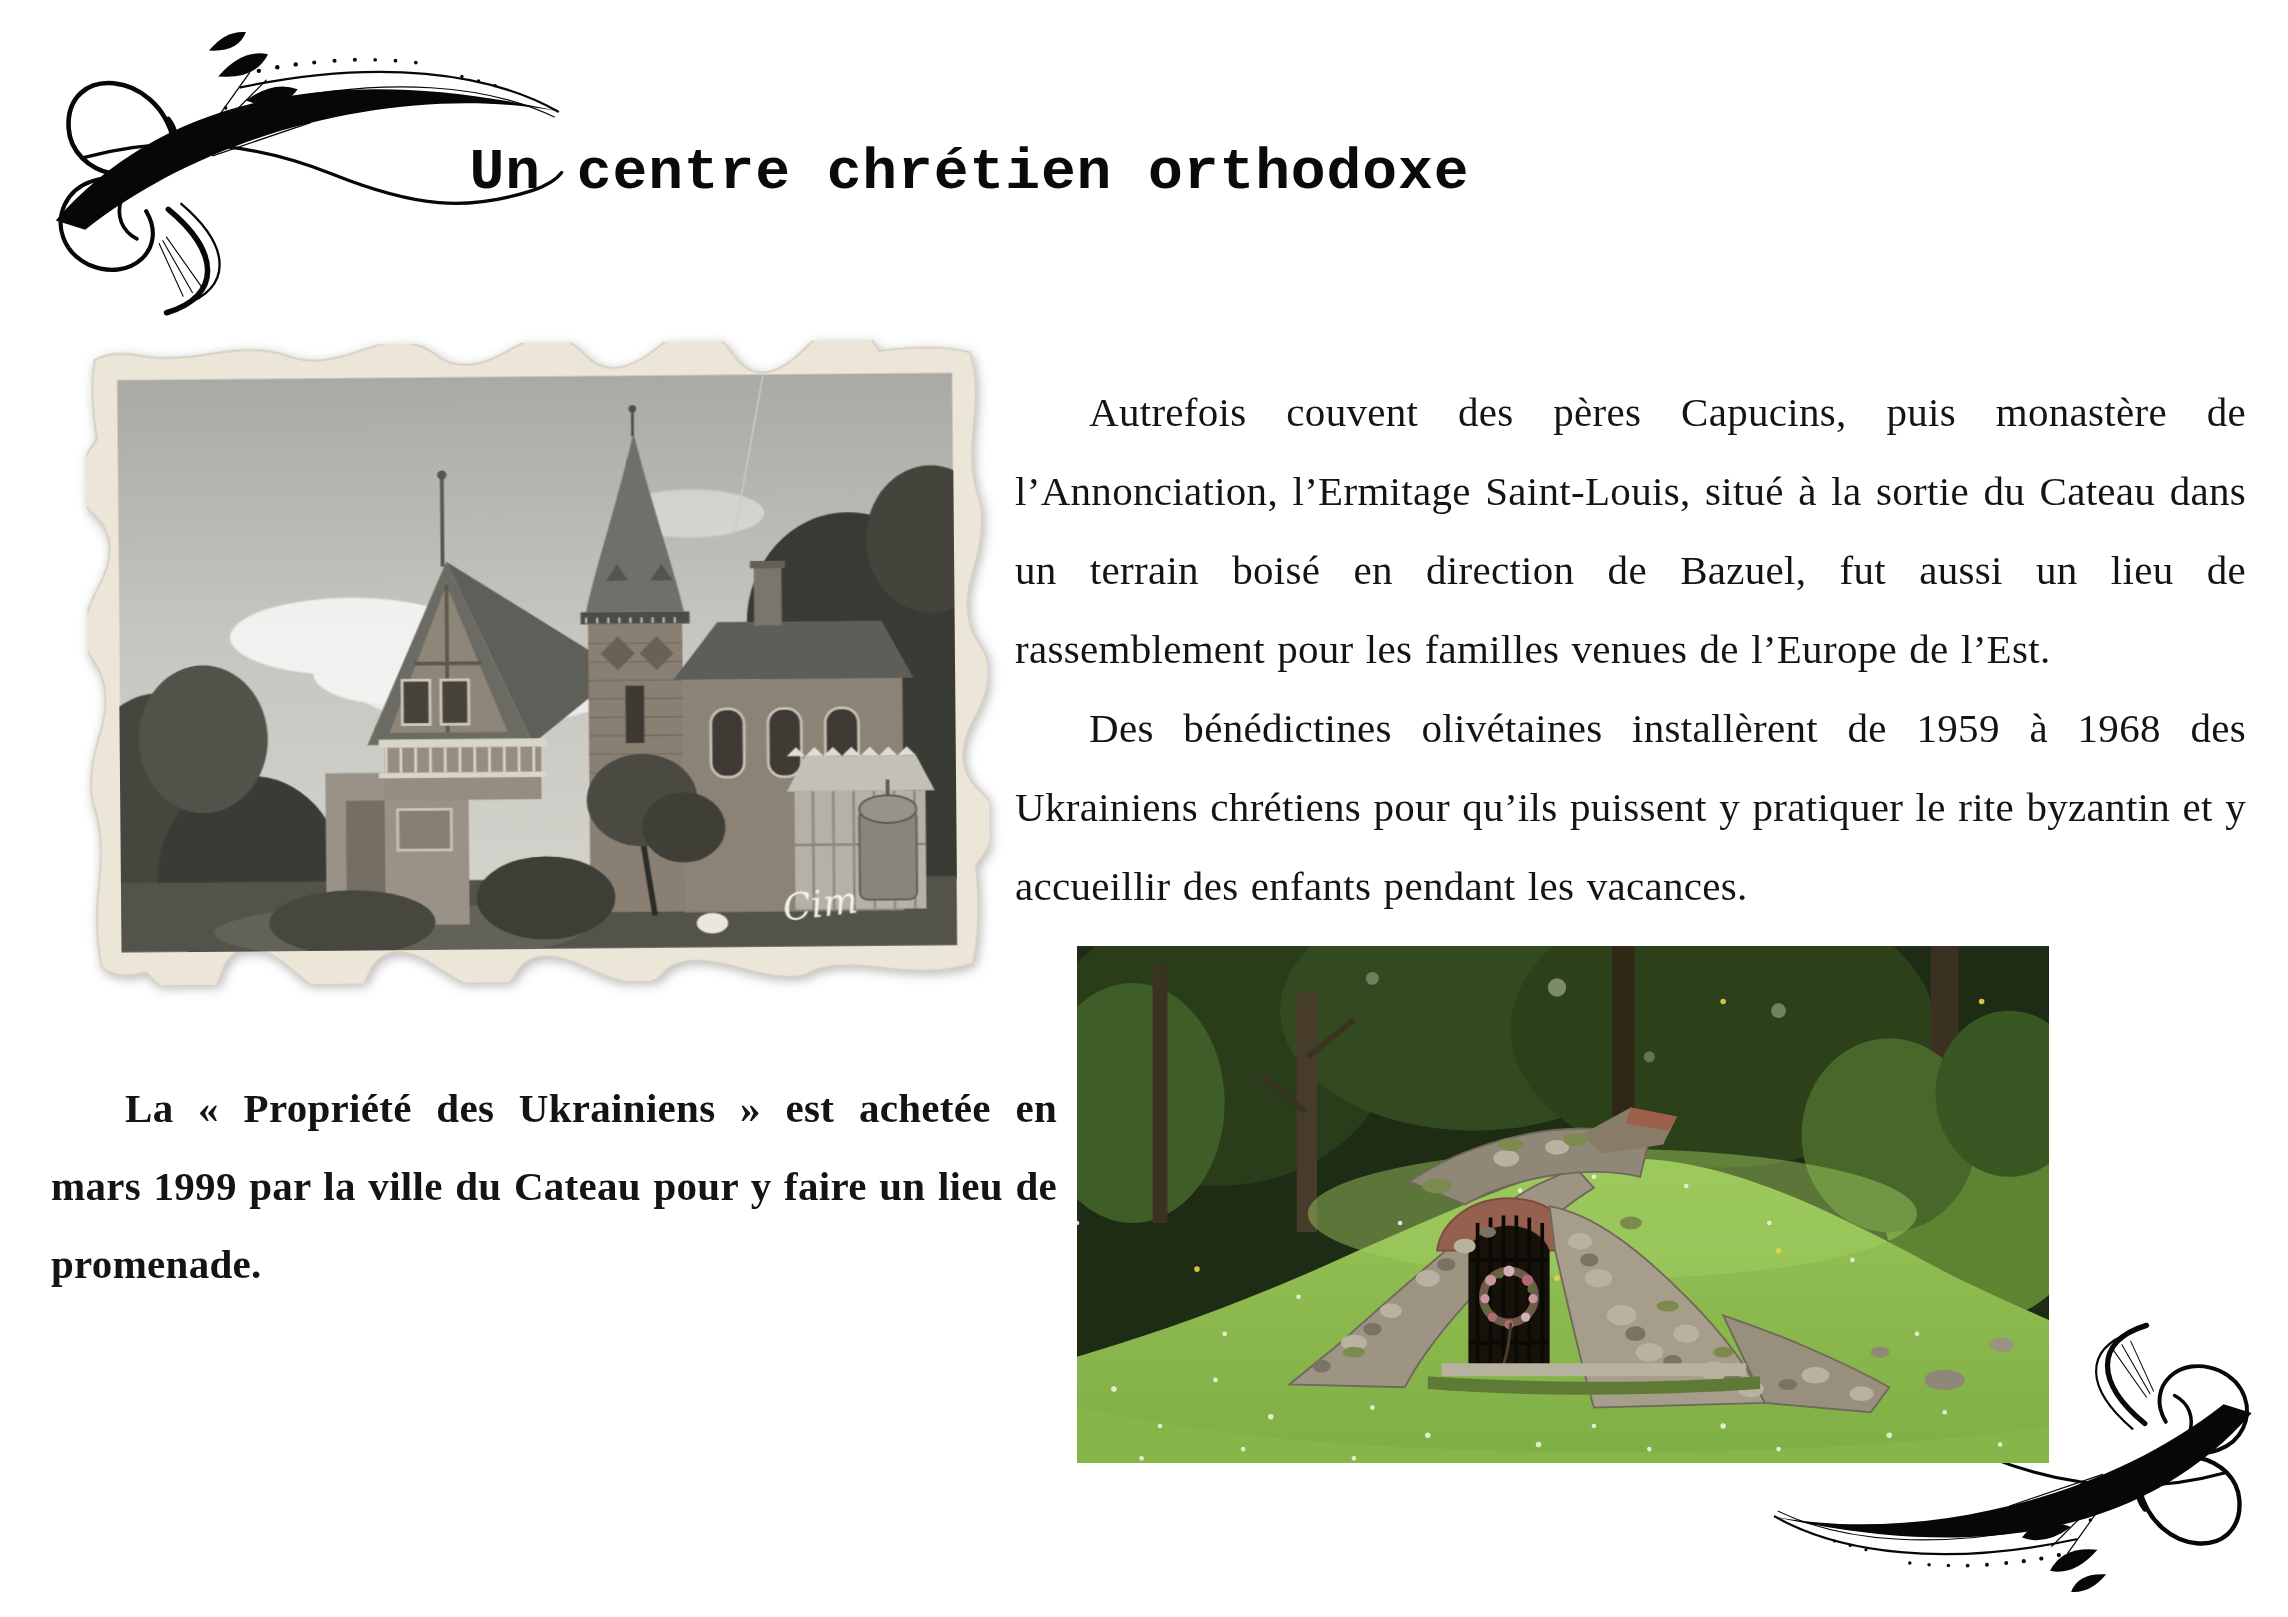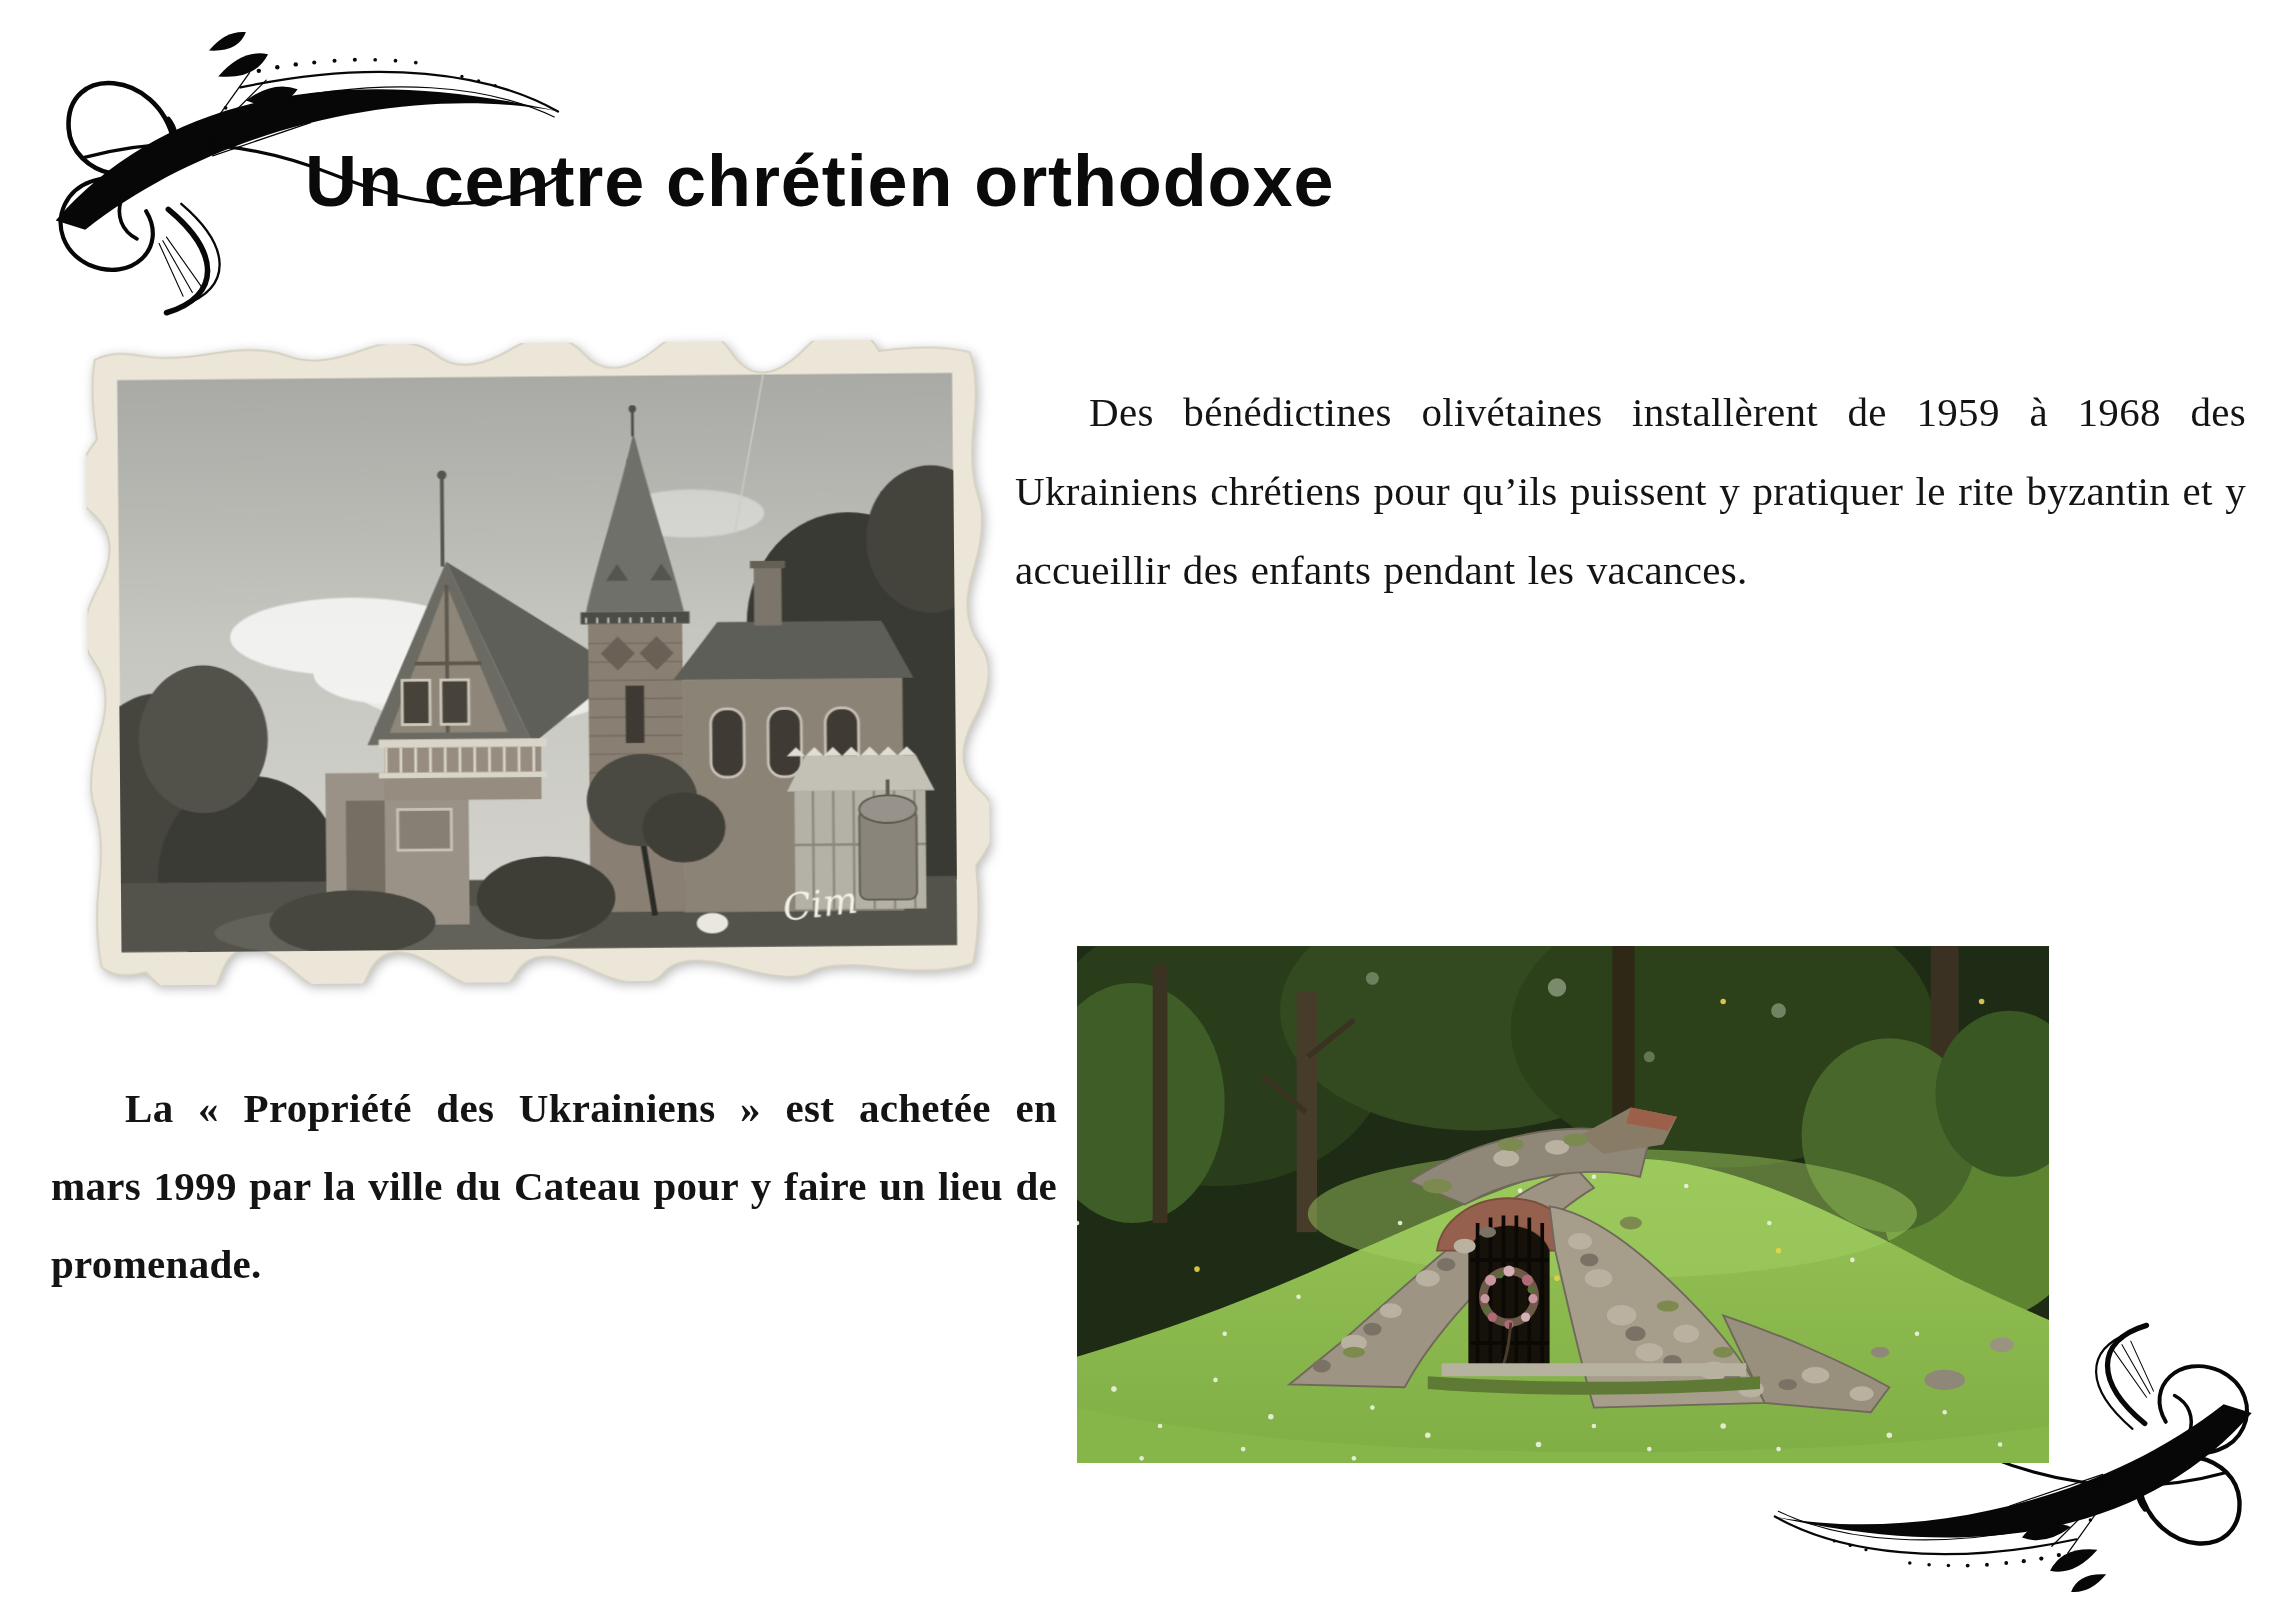--- a/index.html
+++ b/index.html
@@ -5,22 +5,22 @@
   html,body{margin:0;padding:0;background:#9a9a9a;}
   .page{
     position:relative;width:2289px;height:1618px;background:#ffffff;
     overflow:hidden;font-family:"Liberation Serif",serif;
   }
   .flourish{position:absolute;pointer-events:none;}
   .flourish-tl{left:28px;top:18.5px;width:554px;height:305px;}
   .flourish-br{left:1752px;top:1311px;width:526px;height:297px;transform:rotate(180deg);}
   .page-title{
     position:absolute;left:305px;top:138px;width:1329px;margin:0;
-    text-align:left;font-family:Liberation Sans, sans-serif;font-weight:700;
-    font-size:72px;line-height:1.2;color:#0a0a0a;letter-spacing:0.9px;
+    text-align:center;font-family:Liberation Mono, monospace;font-weight:700;
+    font-size:58px;line-height:1.2;color:#0a0a0a;letter-spacing:0.9px;
   }
   .textcol{position:absolute;color:#141414;text-align:justify;}
   .textcol p{margin:0;text-indent:74px;letter-spacing:0.3px;word-spacing:1.8px;}
   .col-intro{left:1015px;top:373px;width:1231px;font-size:41px;line-height:79px;}
   .col-history{left:51px;top:1069px;width:1006px;font-size:41px;line-height:78px;font-weight:bold;}
   .photo{position:absolute;}
   .photo svg{display:block;width:100%;height:100%;}
   .postcard{left:88px;top:343px;width:900px;height:639px;transform:rotate(-0.5deg);
     filter:drop-shadow(2.8px 3.7px 5.5px rgba(0,0,0,.28));}
   .mound{left:1077px;top:946px;width:972px;height:517px;}
@@ -234,20 +234,21 @@
         <line x1="831" y1="457" x2="831" y2="440" stroke="#5f5a51" stroke-width="4"></line>
 
         <ellipse cx="640" cy="594" rx="17" ry="11" fill="#e9e7e0"></ellipse>
 
         <text class="sig" x="718" y="592" transform="rotate(-6 718 592)">Cim</text>
       </g>
     </svg>
   </figure>
 
   <div class="textcol col-intro">
+    <p>Autrefois couvent des pères Capucins, puis monastère de l’Annonciation, l’Ermitage Saint-Louis, situé à la sortie du Cateau dans un terrain boisé en direction de Bazuel, fut aussi un lieu de rassemblement pour les familles venues de l’Europe de l’Est.</p>
     <p>Des bénédictines olivétaines installèrent de 1959 à 1968 des Ukrainiens chrétiens pour qu’ils puissent y pratiquer le rite byzantin et y accueillir des enfants pendant les vacances.</p>
   </div>
 
   <figure class="photo mound" style="margin:0">
     <svg viewBox="0 0 1053 560">
       <defs>
         <linearGradient id="grass" x1="0" y1="0" x2="0" y2="1">
           <stop offset="0" stop-color="#97c457"></stop>
           <stop offset="1" stop-color="#7fae45"></stop>
         </linearGradient>

